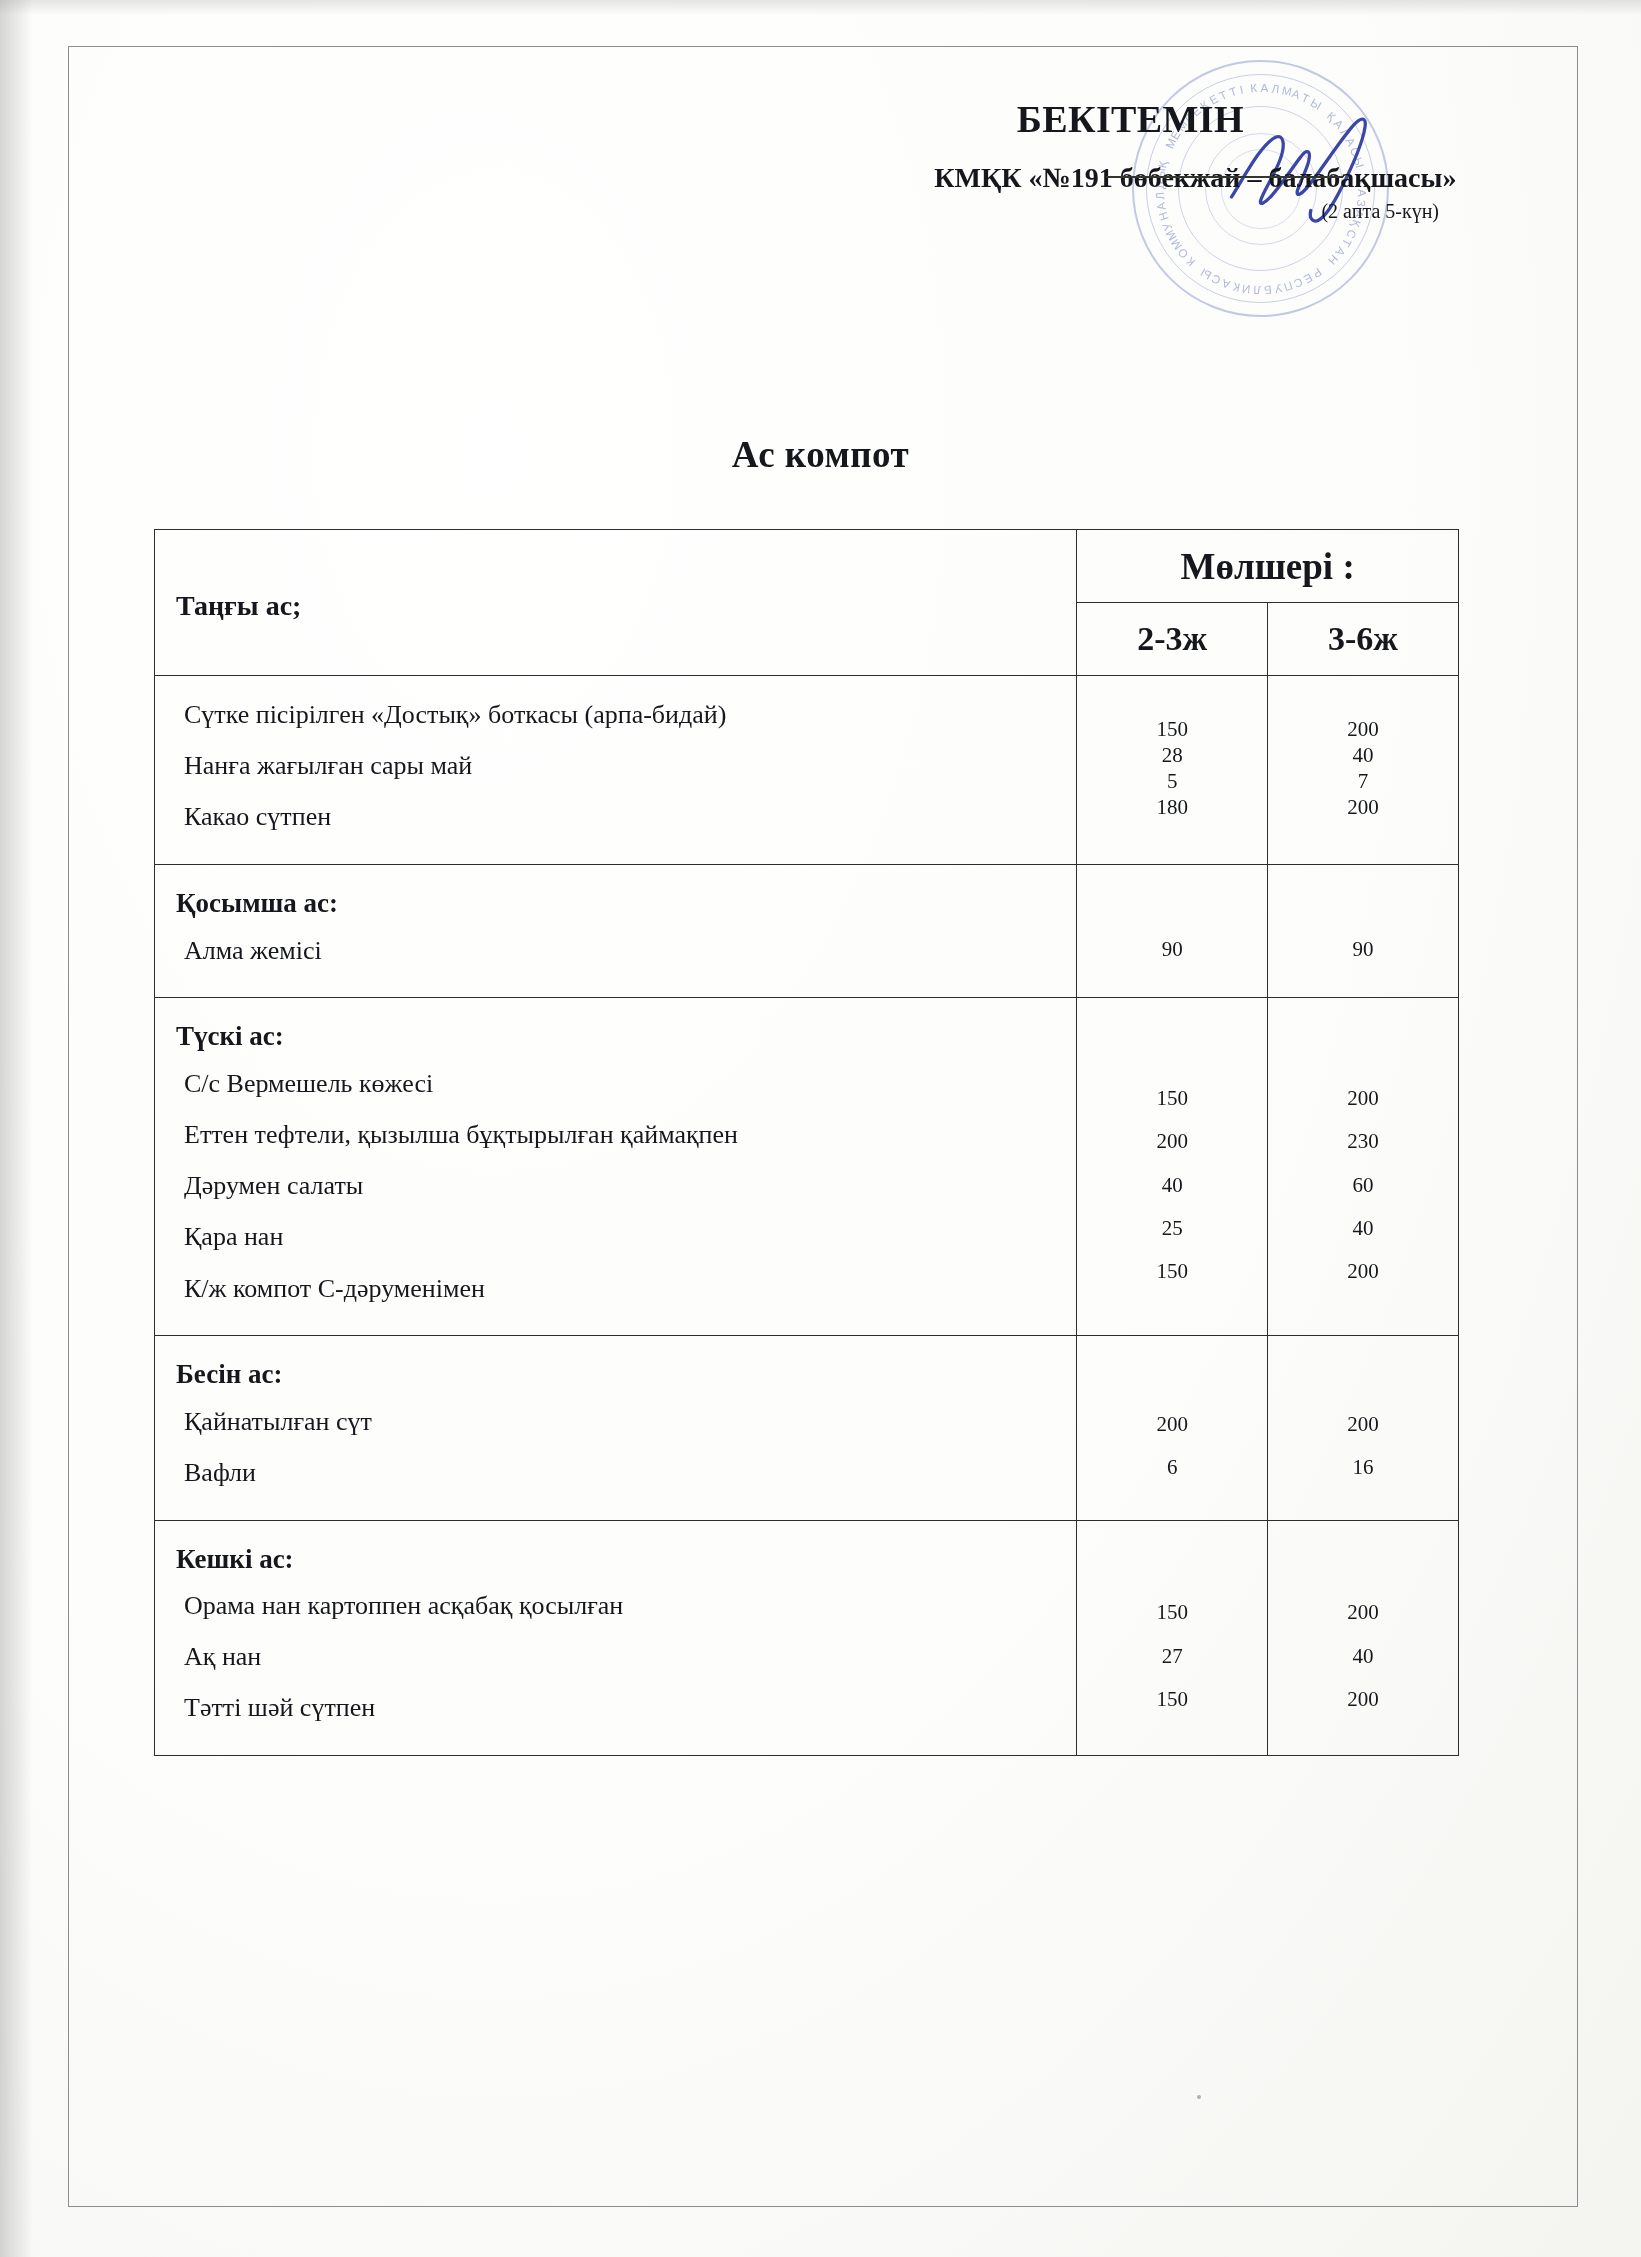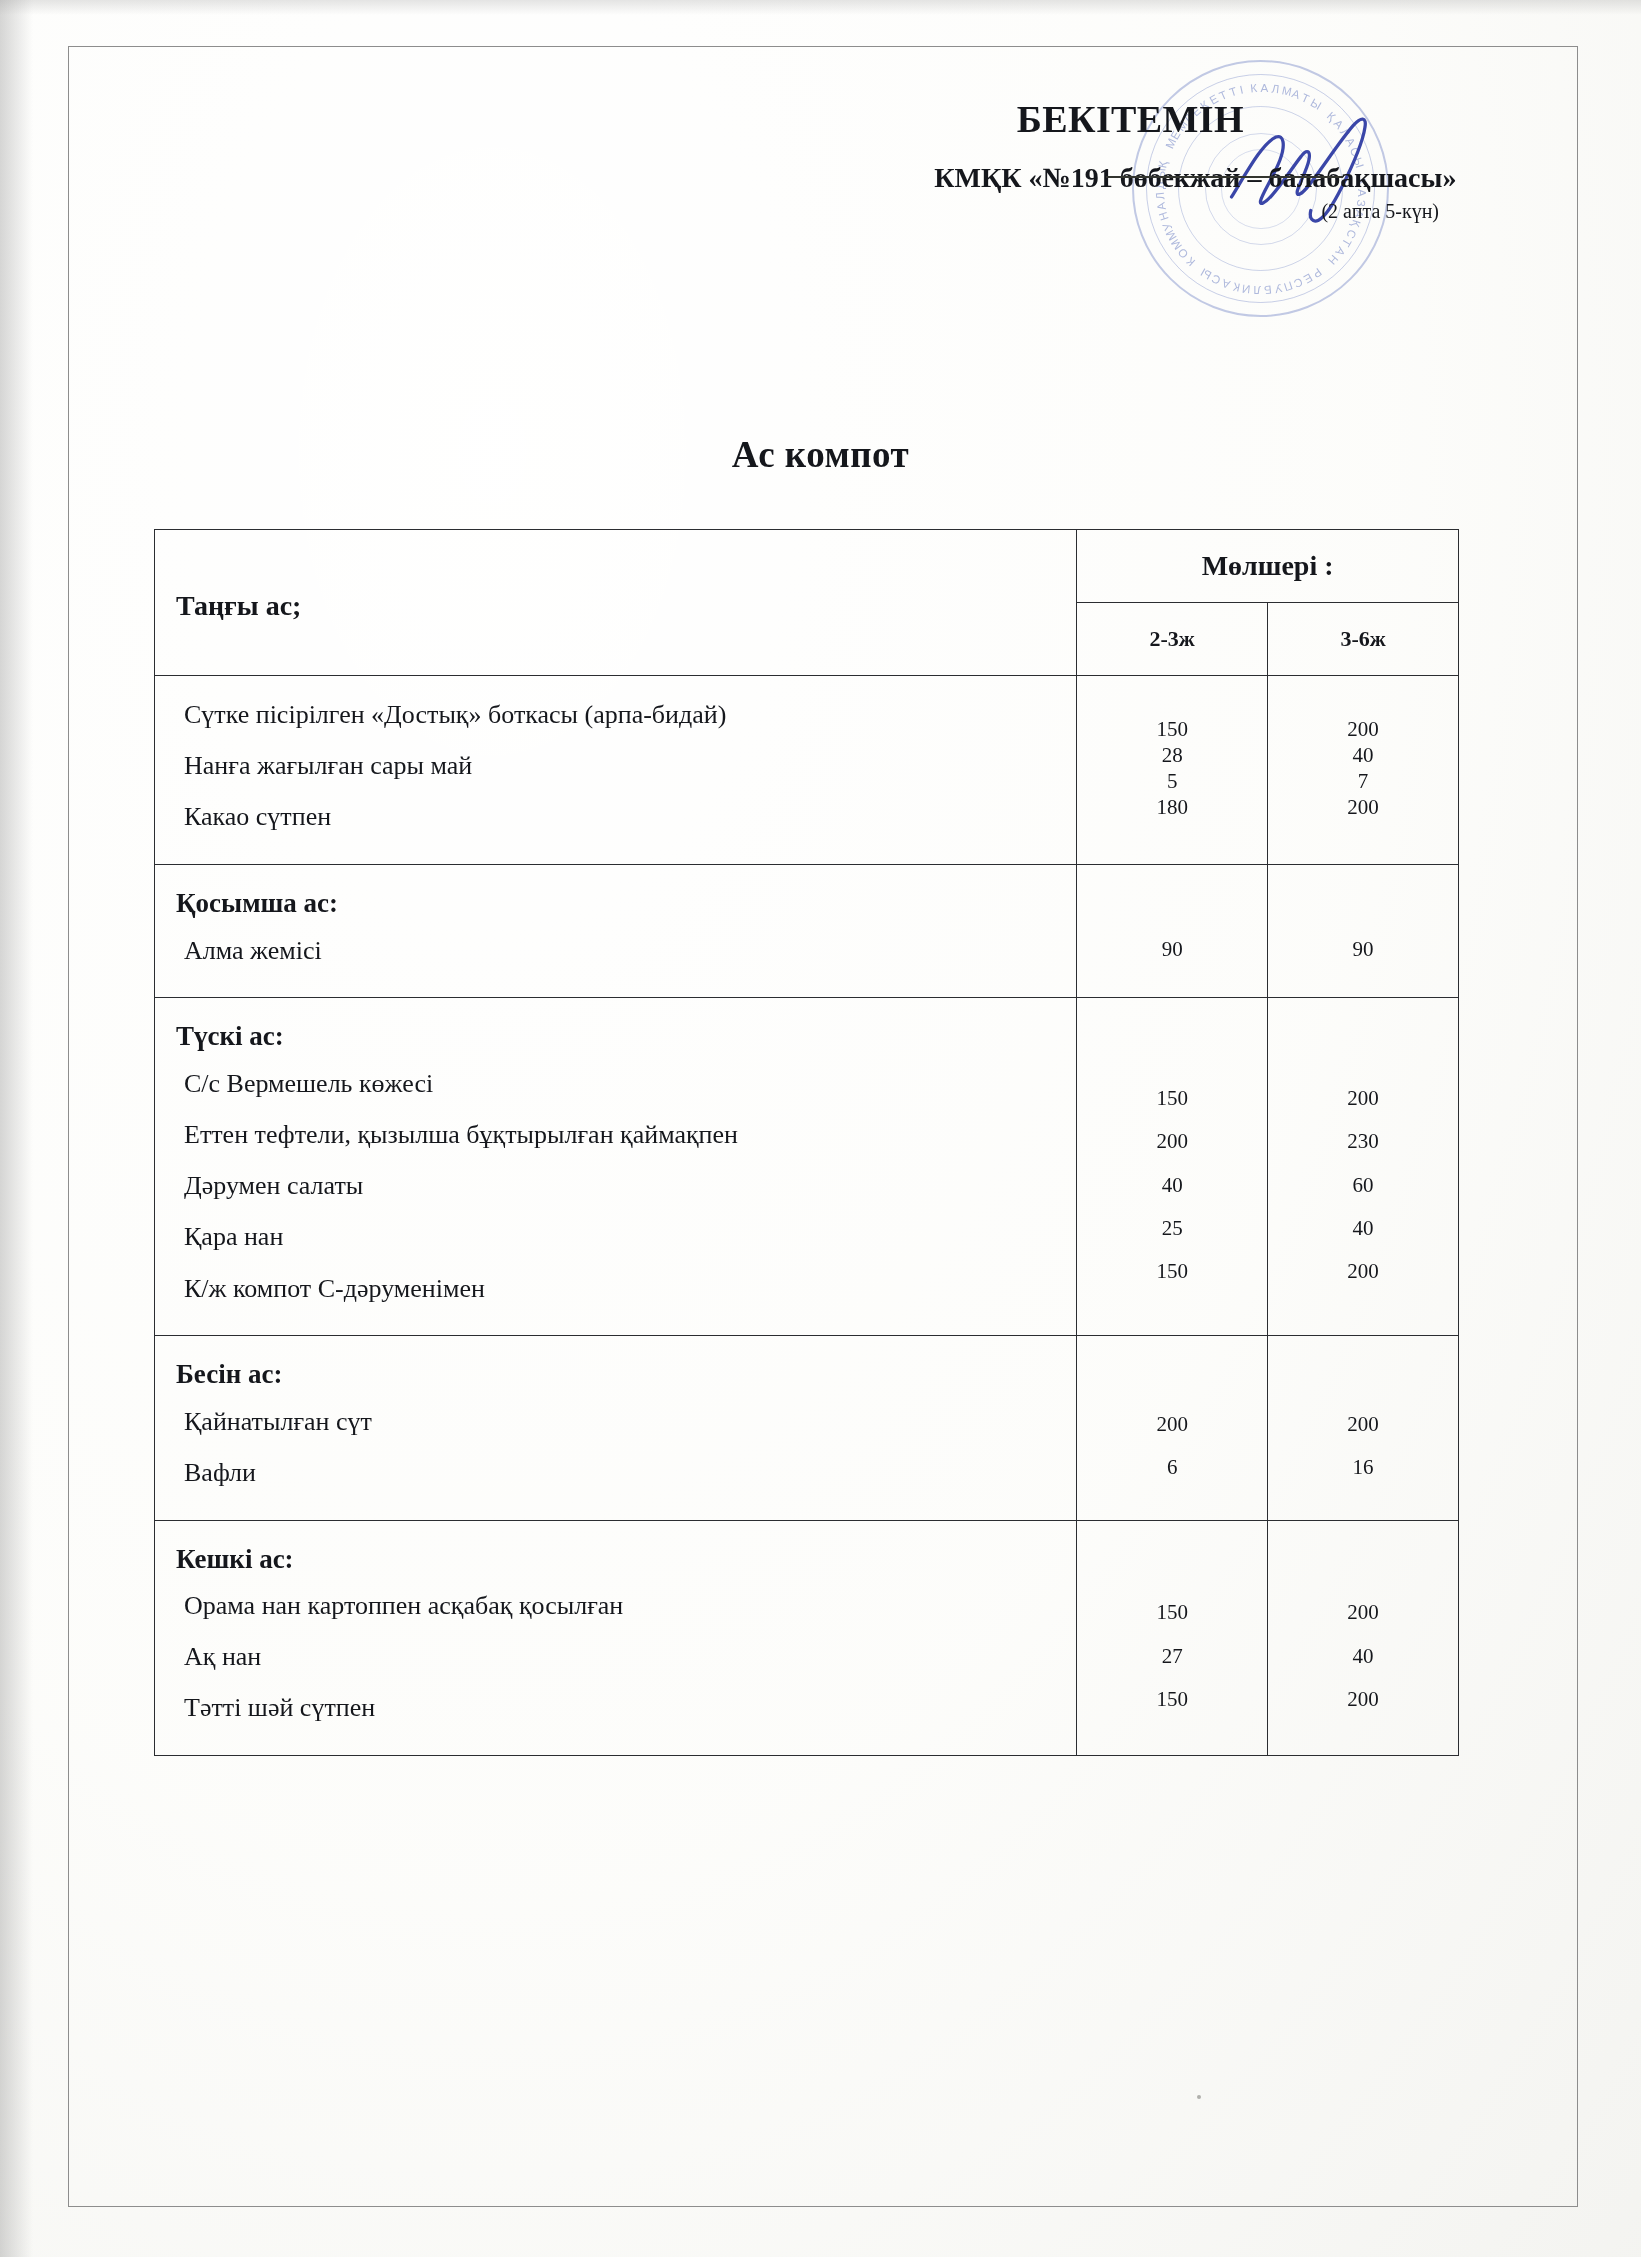--- a/index.html
+++ b/index.html
@@ -192,27 +192,27 @@
   table.menu td {
     border: 1.9px solid #2b2d31;
     vertical-align: middle;
   }
   .col-dish { width: 923px; }
   .col-qty  { width: 191px; }
 
   .cell-head-amount {
     text-align: center;
     font-weight: bold;
-    font-size: 28px;
+    font-size: 37px;
     height: 70px;
   }
   .cell-head-age {
     text-align: center;
     font-weight: bold;
-    font-size: 22px;
+    font-size: 34px;
     height: 70px;
   }
   .cell-meal-title {
     font-weight: bold;
     font-size: 28px;
     padding: 9.7px 0 9.7px 21px;
   }
   .meal-title-top {
     padding-top: 42px;
     padding-bottom: 35px;

